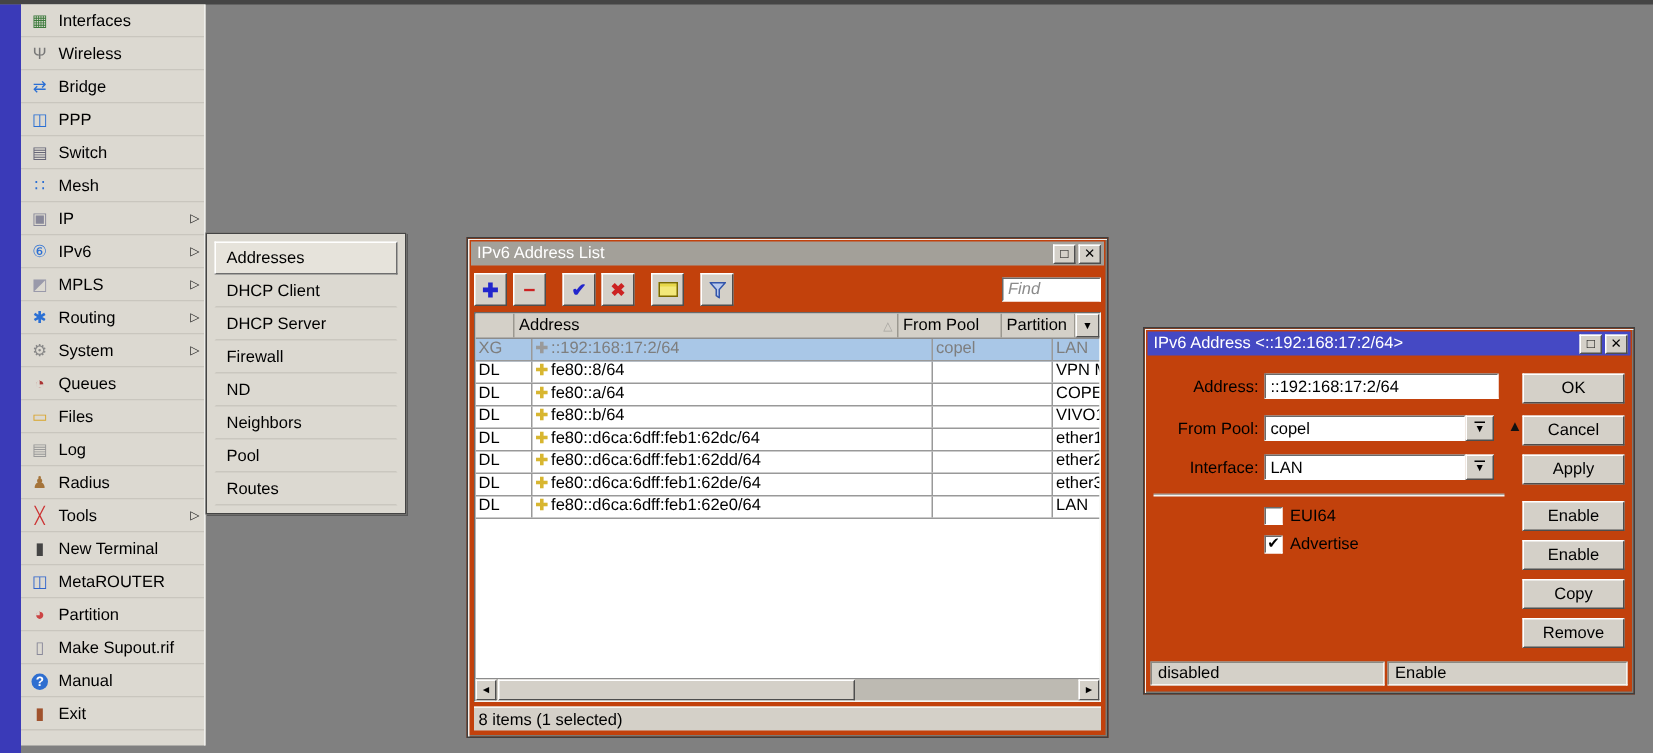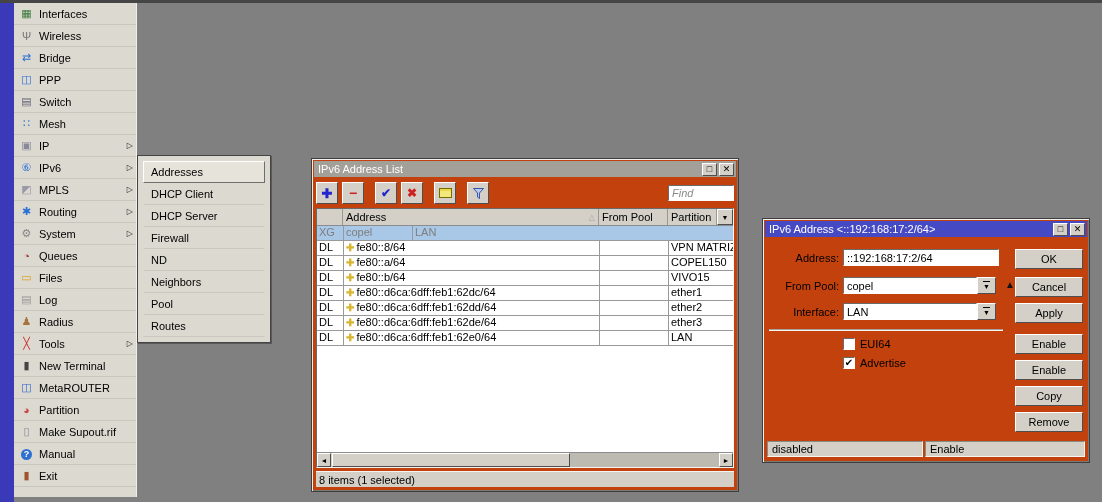--- a/index.html
+++ b/index.html
@@ -61,21 +61,21 @@
                border:1px solid; border-color:#6a6a6a #f5f5f2 #f5f5f2 #6a6a6a; overflow:hidden; }
   .thead { display:flex; height:17px; background:#d4d0c8; border-bottom:1px solid #8c8c8c; }
   .th { border-right:1px solid #9b9890; padding:1px 3px; display:flex; align-items:center; flex:none; }
   .th-flags { width:26px; }
   .th-address { width:256px; justify-content:space-between; }
   .th-pool { width:69px; }
   .th-iface { flex:1; }
   .th-drop { width:16px; background:#d4d0c8; border:1px solid; border-color:#fff #4e4e4e #4e4e4e #fff;
              display:flex; align-items:center; justify-content:center; flex:none; }
   .sort-tri { color:#a8a5a0; font-size:8px; }
-  .trow { display:flex; height:15px; line-height:13px; border-bottom:1px solid #999; }
+  .trow { display:flex; height:15px; line-height:13px; border-bottom:1px solid #999;gap:11px; }
   .td { padding:0 2px; white-space:nowrap; overflow:hidden; flex:none; }
   .td-flags { width:26px; }
   .td-address { width:256px; border-left:1px solid #999; }
   .td-pool { width:69px; border-left:1px solid #999; }
   .td-iface { flex:1; border-left:1px solid #999; }
   .trow.selected { background:#a9c7e7; color:#7e7e7e; }
   .addr-icon { color:#d8b630; font-weight:bold; margin-right:2px; font-size:10px; }
   .trow.selected .addr-icon { color:#9a9a9a; }
 
   .hscroll { position:absolute; left:0; right:0; bottom:0; height:15px; background:#d4d0c8;
@@ -288,20 +288,21 @@
         <div class="th th-iface">
           <span>Partition</span>
         </div>
         <div class="th-drop">
           <span style="font-size:7px">▼</span>
         </div>
       </div>
 
       <div class="trow selected">
         <div class="td td-flags">XG</div>
+        <div class="td td-address"><span class="addr-icon">✚</span><span>::192:168:17:2/64</span></div>
         <div class="td td-pool">copel</div>
         <div class="td td-iface">LAN</div>
       </div>
       <div class="trow">
         <div class="td td-flags">DL</div>
         <div class="td td-address"><span class="addr-icon">✚</span><span>fe80::8/64</span></div>
         <div class="td td-pool"></div>
         <div class="td td-iface">VPN MATRIZ</div>
       </div>
       <div class="trow">

